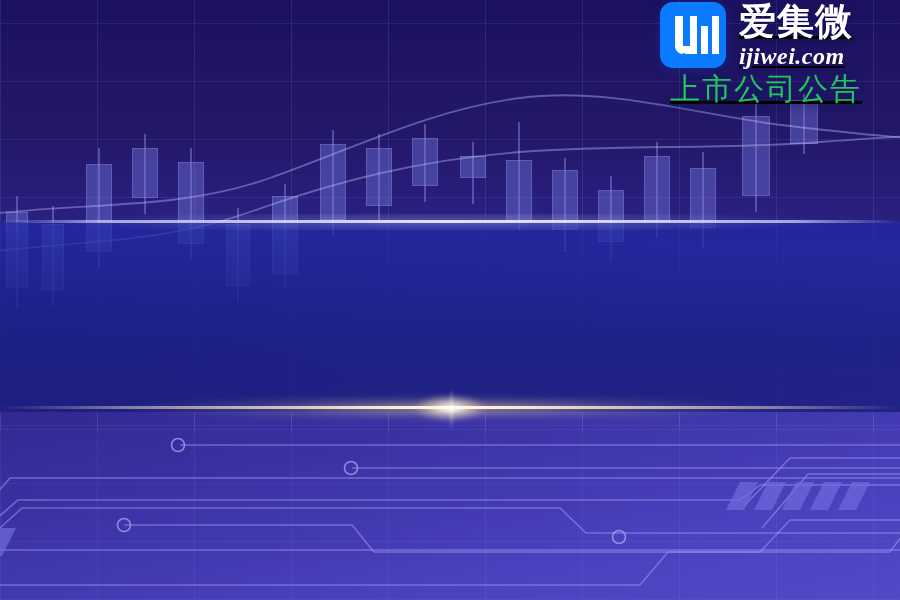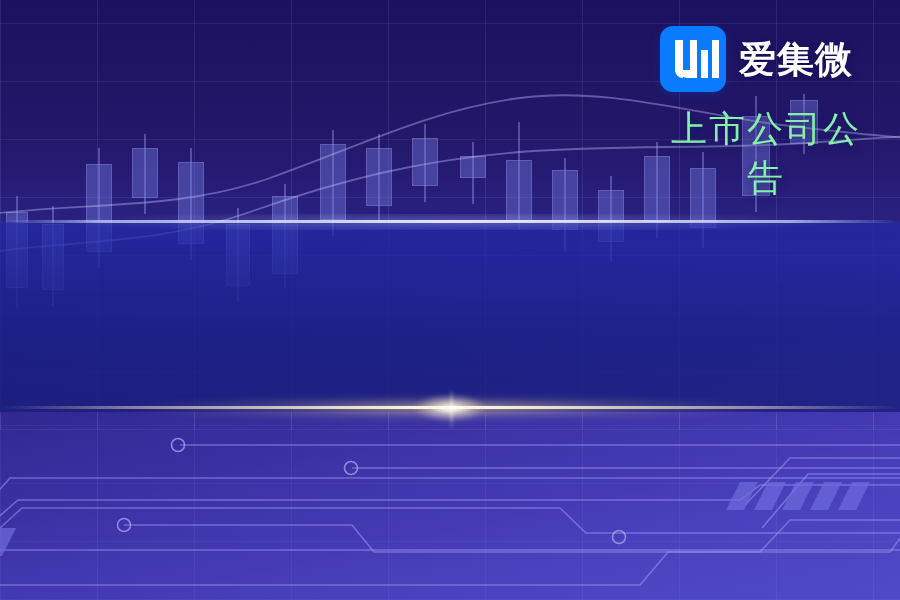--- a/index.html
+++ b/index.html
@@ -130,21 +130,21 @@
     font-weight:bold;
     font-size:152px;
     line-height:160px;
     letter-spacing:8px;
     color:#ffffff;
     text-shadow:0 3px 18px rgba(10,14,70,.55);
     white-space:nowrap;
   }
 
   
-  .brand{position:absolute;right:28px;top:26px;width:212px;}
+  .brand{position:absolute;right:28px;top:2px;width:212px;text-decoration:underline;}
   .brand-row{display:flex;align-items:center;gap:13px;}
   .logo-mark{
     width:66px;height:66px;flex:0 0 66px;
     background:#0a7bff;border-radius:13px;
     position:relative;
     box-shadow:0 2px 10px rgba(8,60,160,.45);
   }
   .logo-mark i{position:absolute;background:#ffffff;display:block;}
   .lm-jstem{left:15px;top:14px;width:8px;height:32px;}
   .lm-jhook{left:15px;top:41px;width:8px;height:11px;border-bottom-left-radius:8px;}
@@ -159,24 +159,24 @@
     font-weight:bold;font-size:37px;color:#ffffff;letter-spacing:1px;
     text-shadow:0 2px 7px rgba(8,12,60,.5);
   }
   .brand-en{
     font-family:"Liberation Serif","DejaVu Serif",serif;
     font-weight:bold;font-style:italic;font-size:24px;color:#ffffff;
     letter-spacing:.5px;margin-top:4px;
     text-shadow:0 1px 5px rgba(8,12,60,.5);
   }
   .brand-sub{
-    margin-top:13px;text-align:center;
+    margin-top:1px;text-align:center;
     font-family:"DejaVu Sans","Liberation Sans",sans-serif;
-    font-size:36px;font-weight:500;letter-spacing:2px;
-    color:#86efac;
+    font-size:30px;font-weight:500;letter-spacing:2px;
+    color:#22c55e;
     text-shadow:0 2px 9px rgba(10,20,90,.6);
   }
 </style>
 </head>
 <body>
 
 <div class="stage">
 
   <div class="bg-base"></div>
   <div class="bg-topdark"></div>
@@ -308,18 +308,19 @@
       <div class="logo-mark">
         <i class="lm-jstem"></i>
           <i class="lm-jhook"></i>
           <i class="lm-jfoot"></i>
         <i class="lm-b1"></i>
           <i class="lm-b2"></i>
           <i class="lm-b3"></i>
       </div>
       <div class="brand-text">
         <span class="brand-cn">爱集微</span>
+        <span class="brand-en">ijiwei.com</span>
       </div>
     </div>
     <div class="brand-sub">上市公司公告</div>
   </div>
 
 </div>
 
 </body></html>

